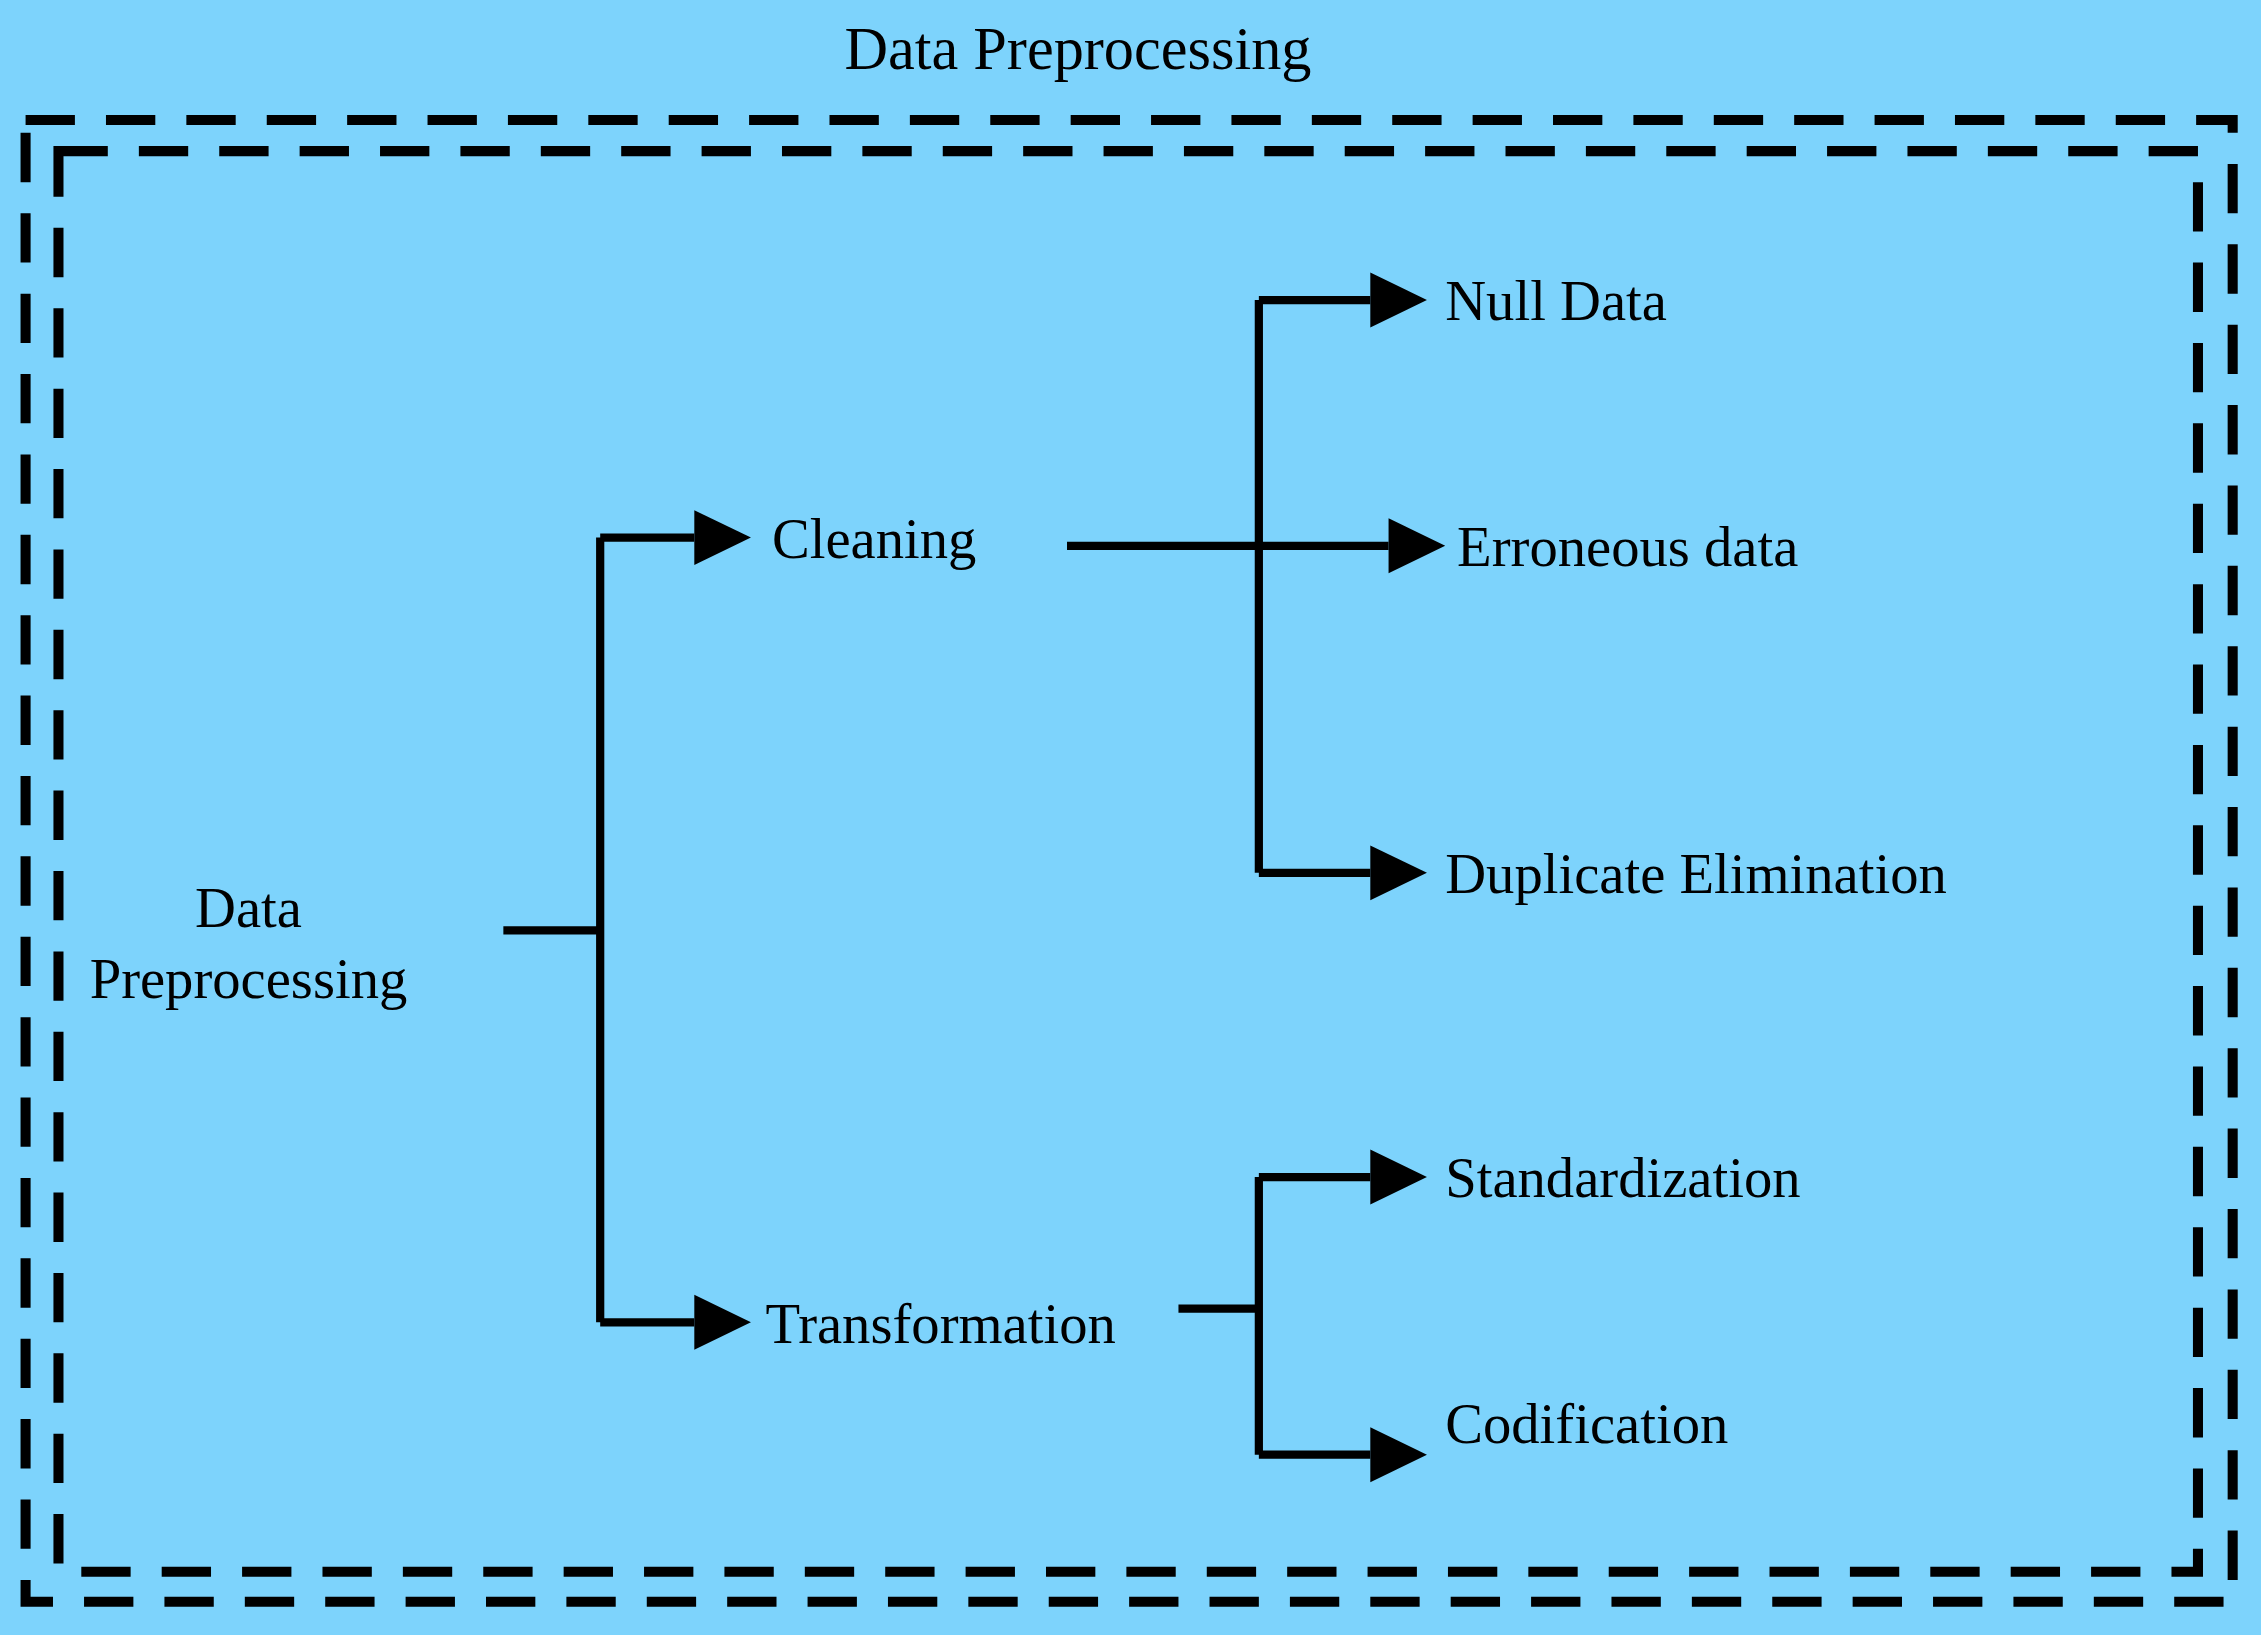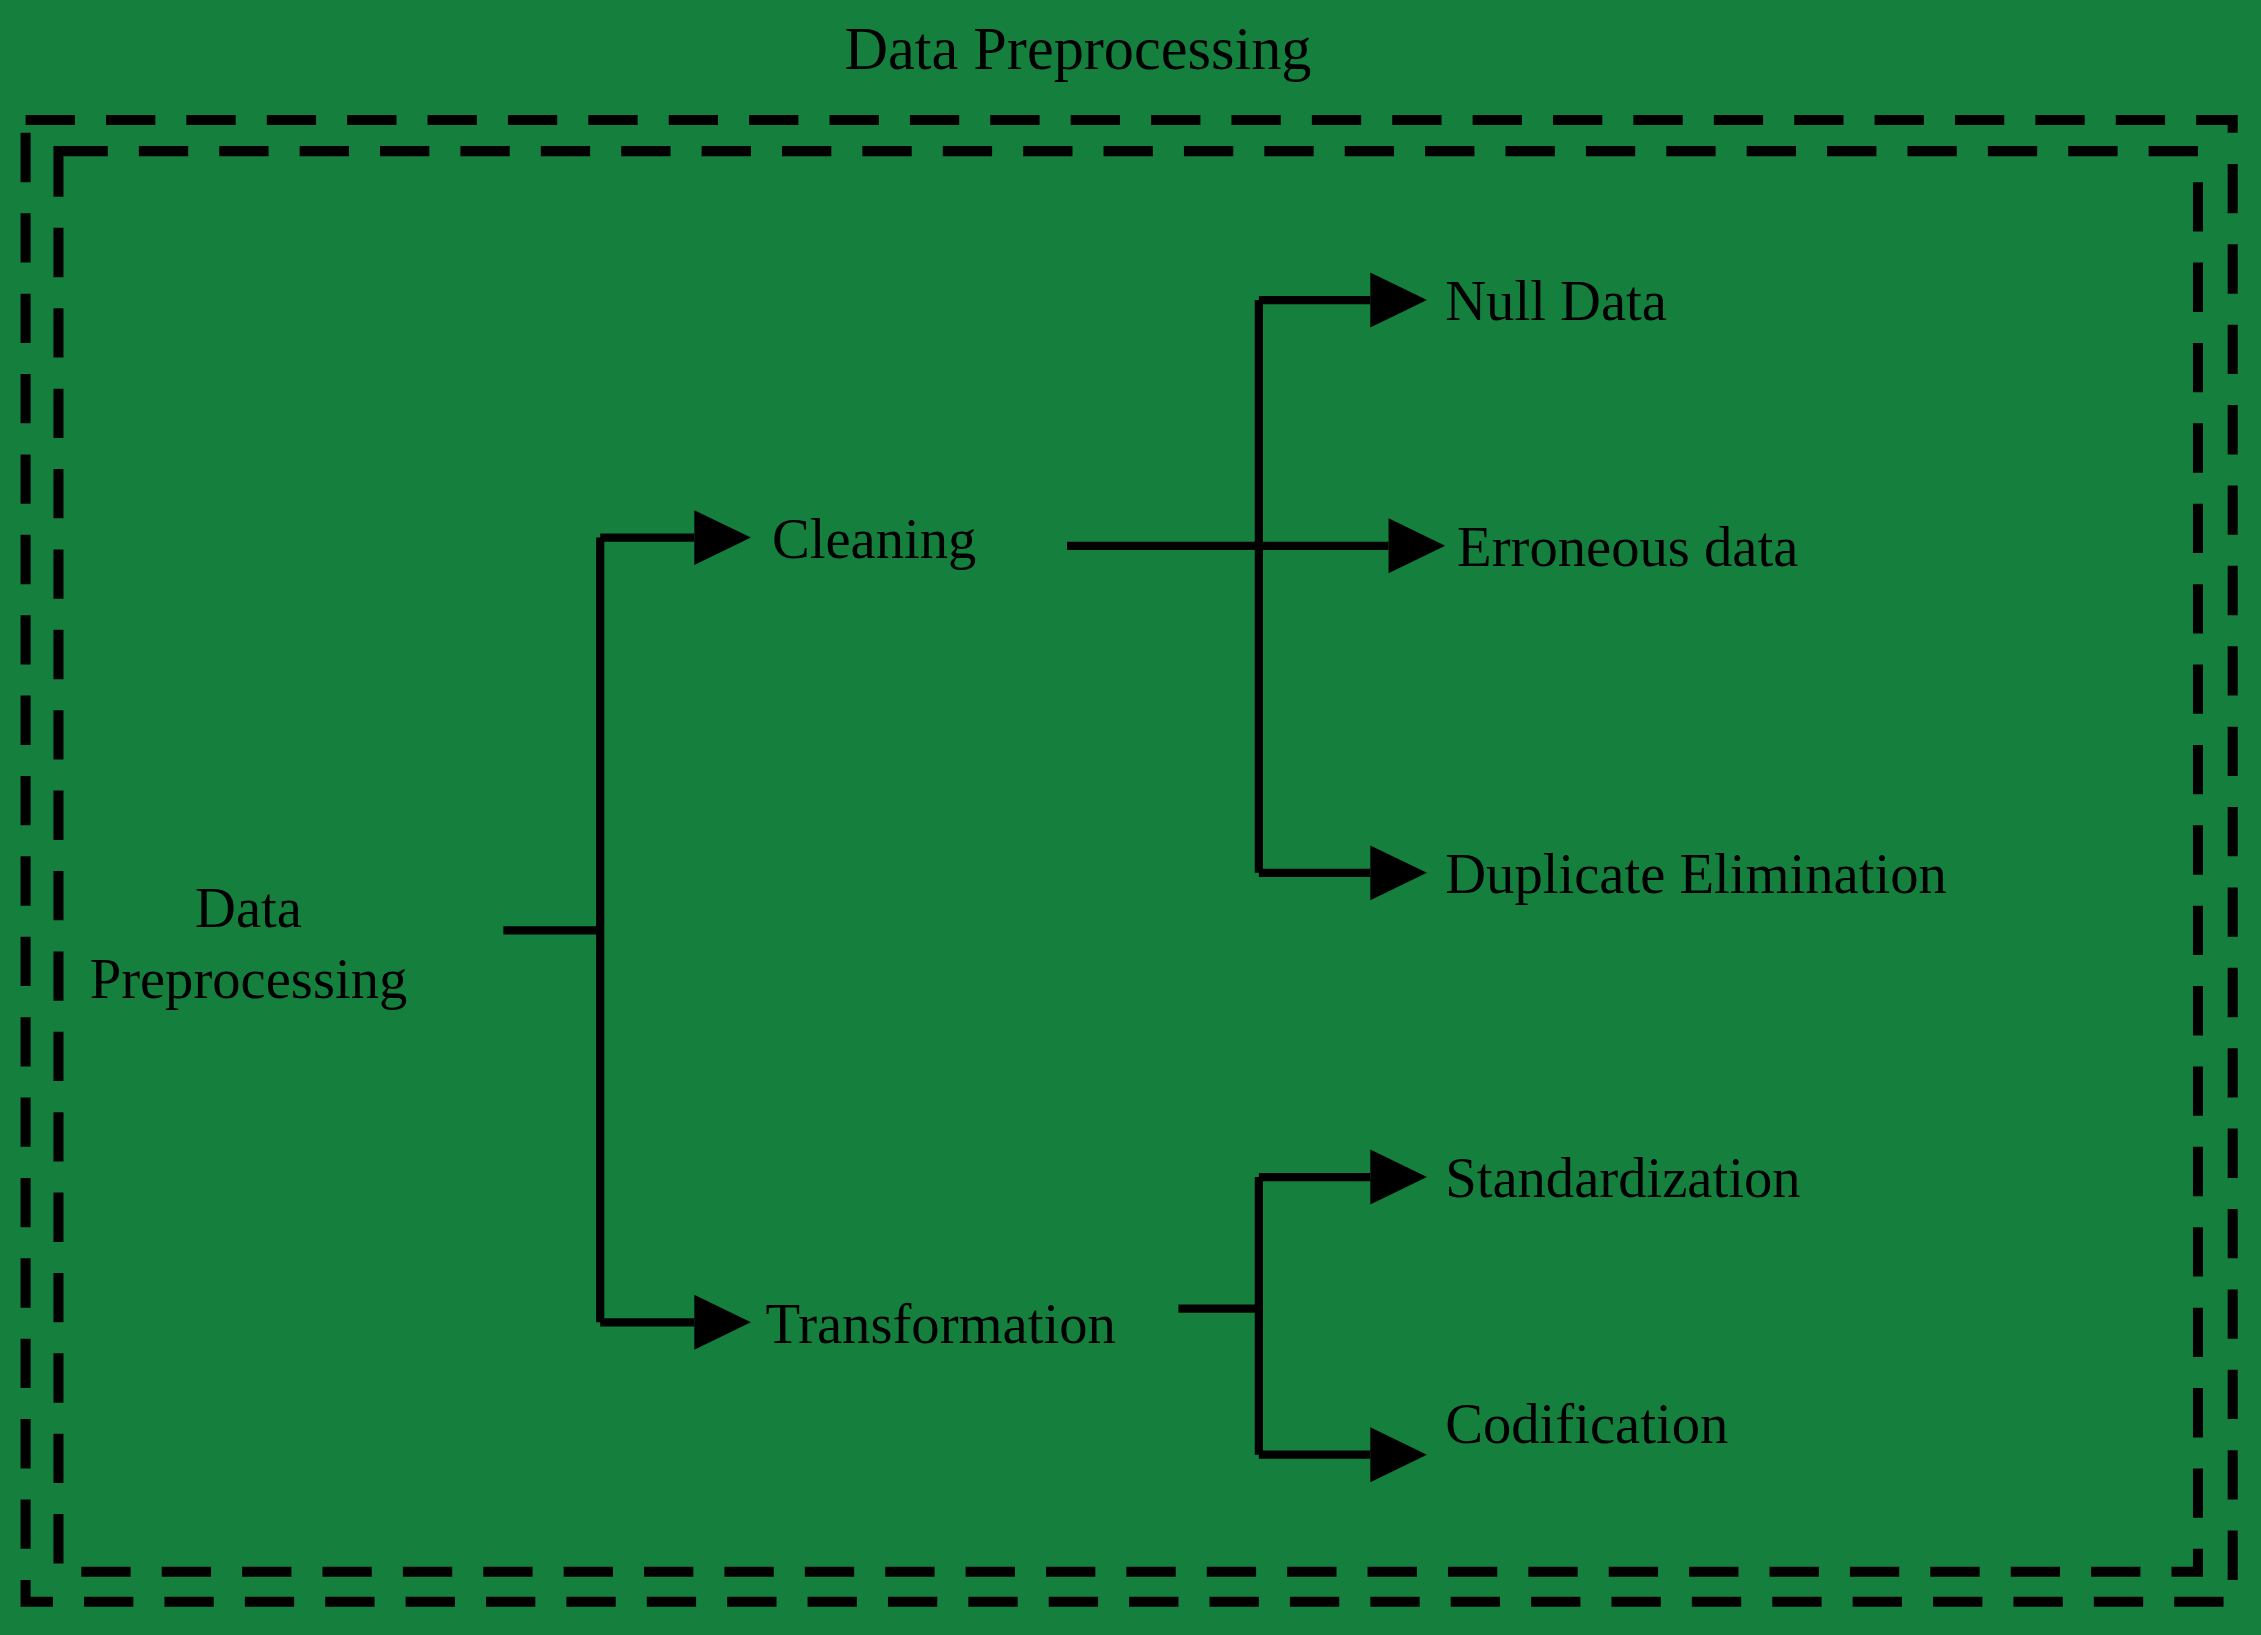--- a/index.html
+++ b/index.html
@@ -4,21 +4,21 @@
 <style>
   html, body {
     margin: 0;
     padding: 0;
     background: #ffffff;
   }
   #page {
     position: relative;
     width: 2261px;
     height: 1636px;
-    background: #15803d;
+    background: #7dd3fc;
     overflow: hidden;
     font-family: "Liberation Serif", "DejaVu Serif", serif;
   }
   #diagram-svg {
     position: absolute;
     left: 0;
     top: 0;
     width: 2261px;
     height: 1636px;
   }

